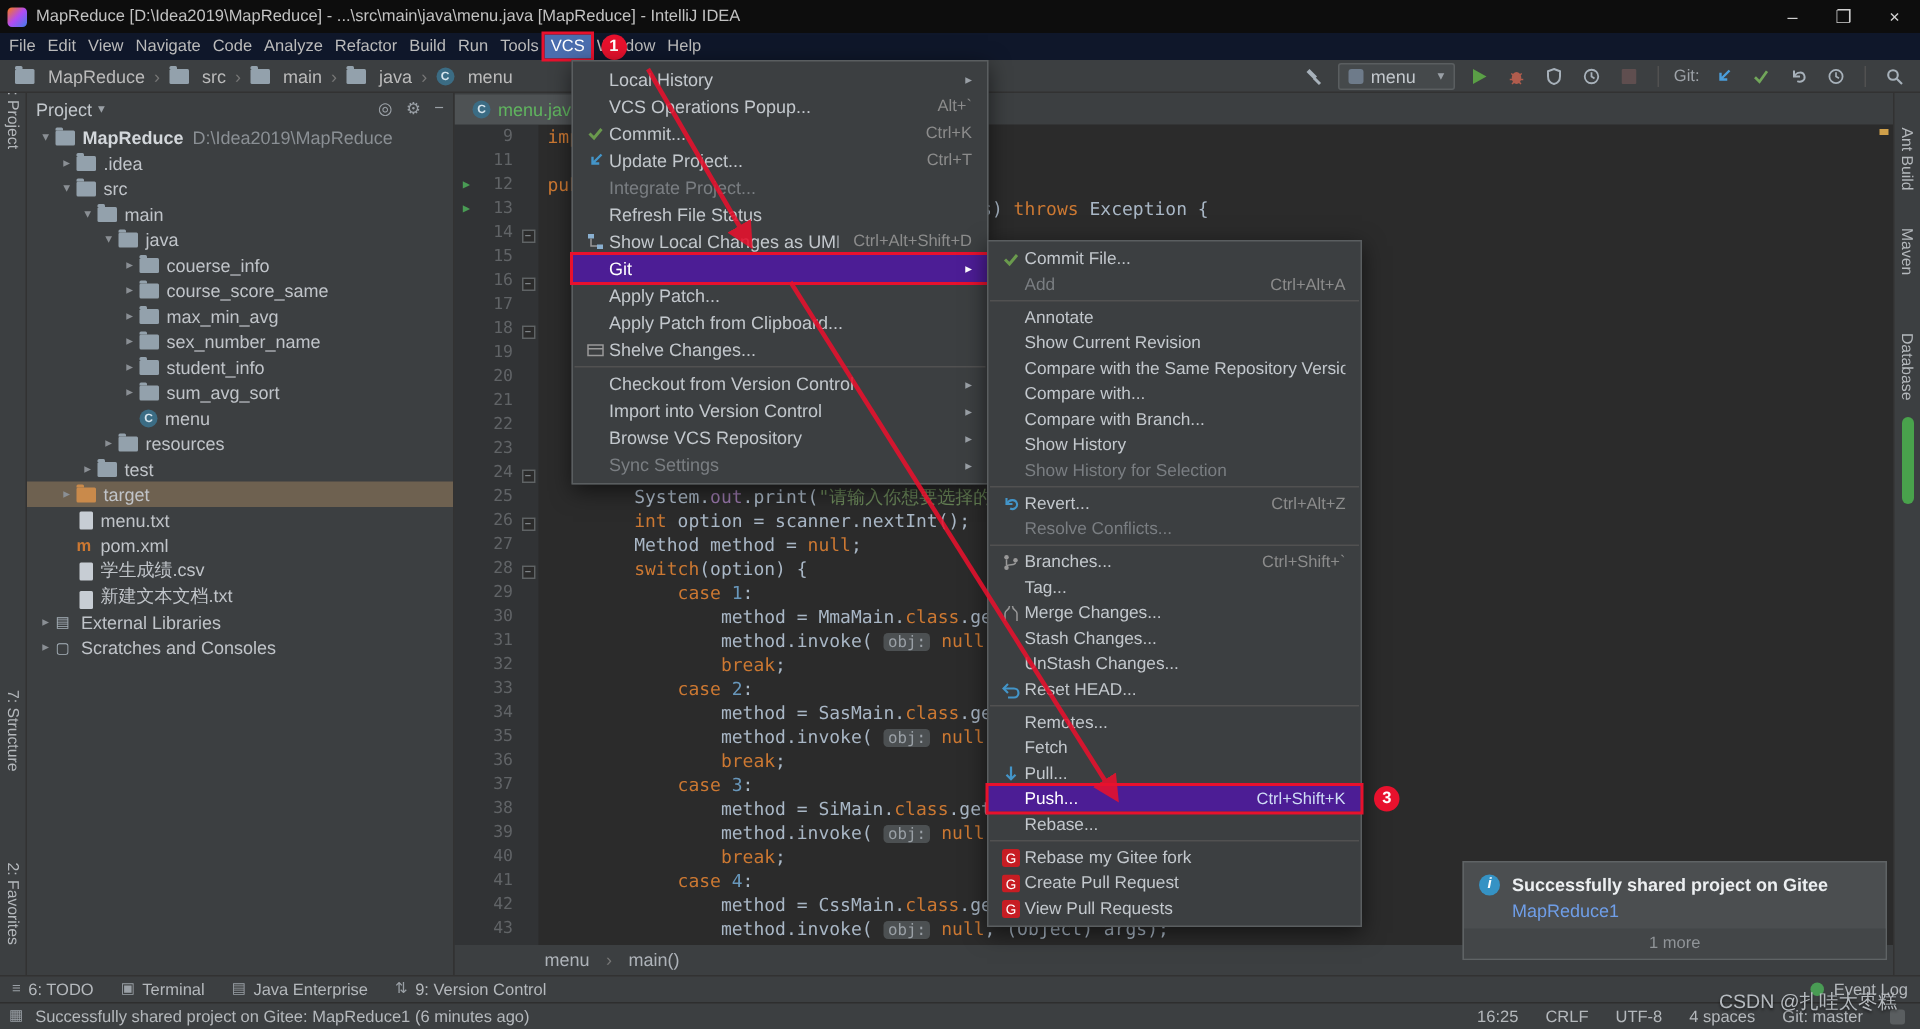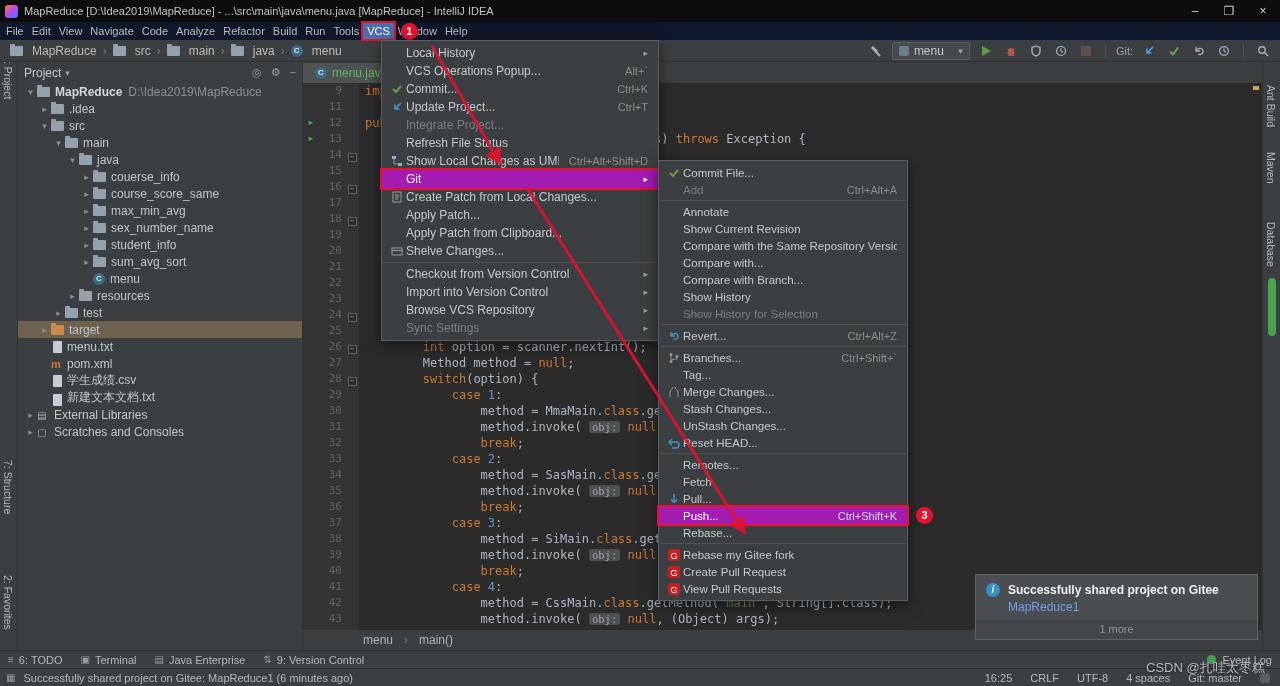--- a/index.html
+++ b/index.html
@@ -98,21 +98,21 @@
 
 .popup{position:absolute;background:#3c3f41;border:1px solid #5a5e60;
   box-shadow:0 4px 14px rgba(0,0,0,.55);padding:3px 0;overflow:visible}
 #vcsMenu{left:381px;top:40px;width:278px;z-index:30;font-size:12px}
 #gitMenu{left:658px;top:160px;width:250px;z-index:31;font-size:11.5px}
 .menu-item{display:flex;align-items:center;padding:0 10px 0 6px;position:relative;color:#c3c8cd;
   white-space:nowrap}
 #vcsMenu .menu-item{height:18px}
 #gitMenu .menu-item{height:17px}
 .menu-item.disabled{color:#7a7e82}
-.menu-item.selected{background:#a21caf;color:#fff}
+.menu-item.selected{background:#4c1d95;color:#fff}
 .menu-item.selected .mi-short{color:#cfdcf5}
 .menu-item.annotated{outline:2px solid #e8112d;outline-offset:0}
 .mi{width:18px;flex:none;display:inline-flex;align-items:center;justify-content:center}
 .mi-label{flex:1;overflow:hidden}
 .mi-short{color:#8c8c8c;font-size:11px;margin-left:10px}
 .mi-arrow{color:#9aa0a6;font-size:9px;margin-left:8px}
 .menu-item.selected .mi-arrow{color:#fff}
 .menu-sep{height:1px;background:#515151;margin:2px 1px}
 .step-badge{position:absolute;right:-26px;top:0;width:17px;height:17px;border-radius:50%;
   background:#e8112d;color:#fff;font-size:11px;font-weight:bold;line-height:17px;text-align:center;
@@ -684,29 +684,20 @@
         <span class="mi-label">Show Local Changes as UML</span>
         <span class="mi-short">Ctrl+Alt+Shift+D</span>
       </div>
       <div class="menu-item selected annotated">
         <span class="mi"></span>
         <span class="mi-label">Git</span>
         <span class="mi-arrow">▸</span>
         <span class="step-badge">2</span>
       </div>
       <div class="menu-item">
-        <span class="mi">
-          <svg width="12" height="12">
-            <rect x="2" y="1" width="8" height="10" fill="none" stroke="#999"></rect>
-            <path d="M4 4h4M4 6h4M4 8h3" stroke="#999"></path>
-          </svg>
-        </span>
-        <span class="mi-label">Create Patch from Local Changes...</span>
-      </div>
-      <div class="menu-item">
         <span class="mi"></span>
         <span class="mi-label">Apply Patch...</span>
       </div>
       <div class="menu-item">
         <span class="mi"></span>
         <span class="mi-label">Apply Patch from Clipboard...</span>
       </div>
       <div class="menu-item">
         <span class="mi">
           <svg width="12" height="12">
@@ -784,20 +775,24 @@
       <div class="menu-sep"></div>
       <div class="menu-item">
         <span class="mi">
           <svg width="12" height="12">
             <path d="M3 2v4h4" fill="none" stroke="#4395c9" stroke-width="1.4"></path>
             <path d="M3.4 5.8c1.2-3 5.8-3.4 6.6 0 .5 2.4-2.2 4.4-4.6 3.2" fill="none" stroke="#4395c9" stroke-width="1.4"></path>
           </svg>
         </span>
         <span class="mi-label">Revert...</span>
         <span class="mi-short">Ctrl+Alt+Z</span>
+      </div>
+      <div class="menu-item disabled">
+        <span class="mi"></span>
+        <span class="mi-label">Resolve Conflicts...</span>
       </div>
       <div class="menu-sep"></div>
       <div class="menu-item">
         <span class="mi">
           <svg width="12" height="12">
             <circle cx="3" cy="2.5" r="1.5" fill="#999"></circle>
             <circle cx="3" cy="9.5" r="1.5" fill="#999"></circle>
             <circle cx="9" cy="4.5" r="1.5" fill="#999"></circle>
             <path d="M3 4v4M9 6c0 2.2-3.8 1-6 2.2" stroke="#999" fill="none"></path>
           </svg>

